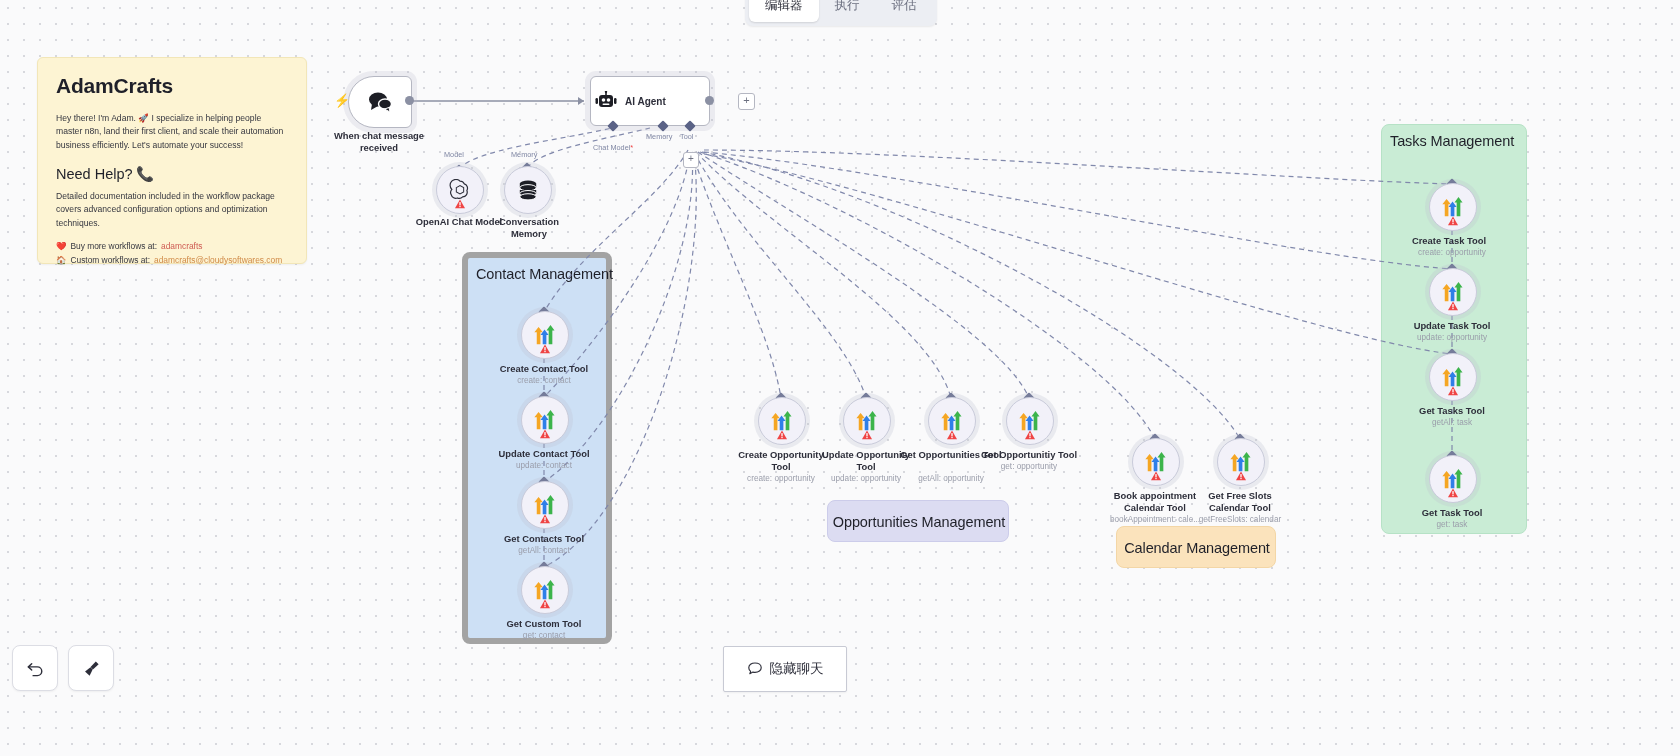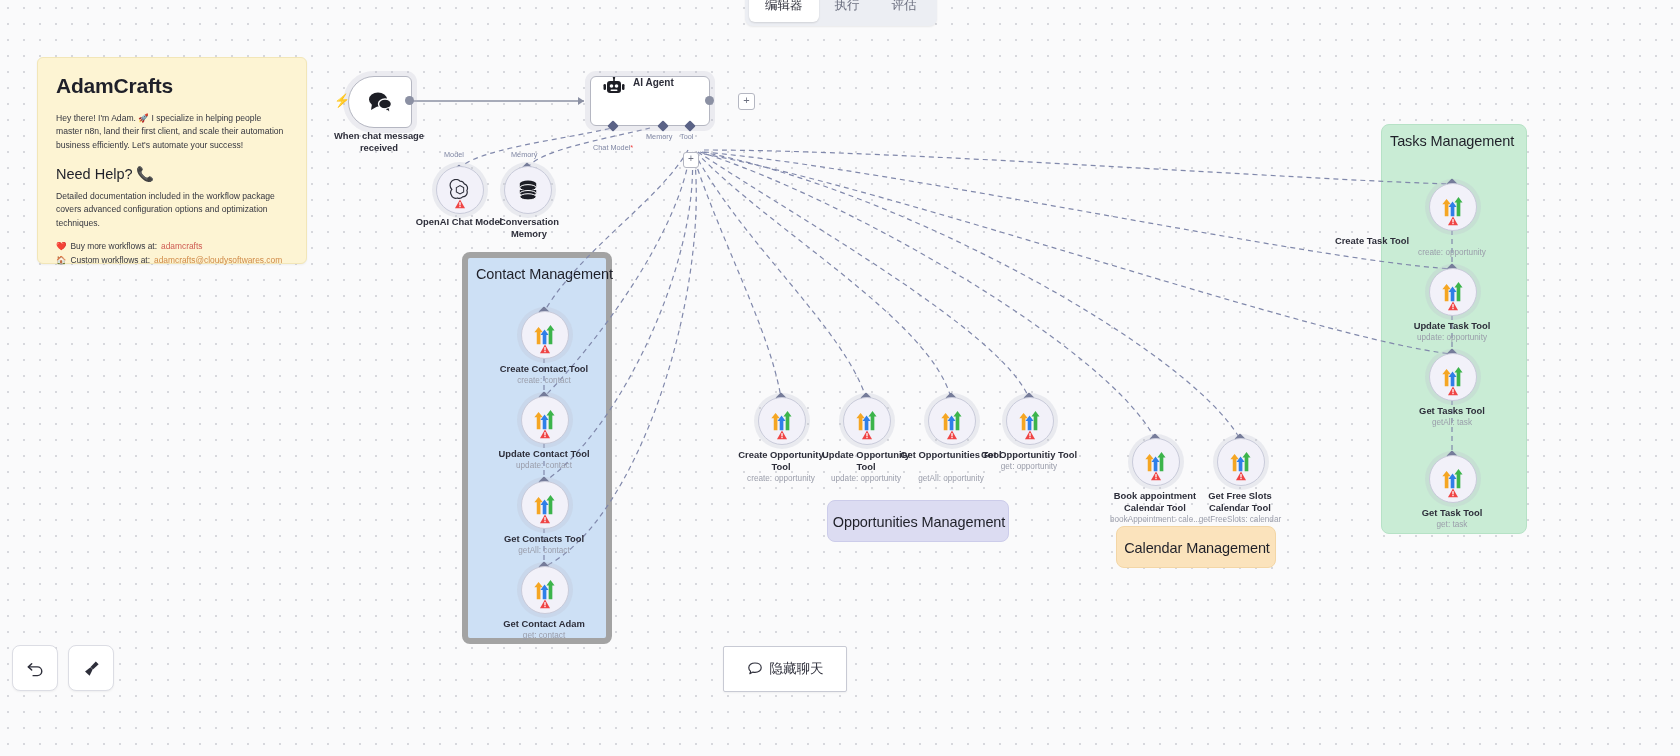--- a/index.html
+++ b/index.html
@@ -64,21 +64,21 @@
   .trigger .bolt{position:absolute;left:-15px;top:16px;font-size:13px;color:#ff6d5a;}
   .node-label{
     position:absolute;text-align:center;font-size:9.4px;font-weight:700;color:#2d2e3a;line-height:1.25;
   }
   .node-sub{position:absolute;text-align:center;font-size:8.2px;color:#9a9daa;line-height:1.25;}
 
   
   .agent{
     position:absolute;left:590px;top:76px;width:120px;height:50px;
     background:#fff;border:1.5px solid #b5b7c2;border-radius:6px;
-    display:flex;align-items:flex-start;gap:8px;padding-left:12px;box-sizing:border-box;
+    display:flex;align-items:center;gap:8px;padding-left:4px;box-sizing:border-box;
     box-shadow:0 0 0 5px rgba(180,184,200,.22);
   }
   .agent .atitle{font-size:10px;font-weight:600;color:#2d2e3a;}
   .plus-chip{
     position:absolute;left:738px;top:93px;width:15px;height:15px;border:1px solid #b5b7c2;
     border-radius:3px;background:#fff;color:#6c7080;font-size:11px;line-height:13px;text-align:center;
   }
   .port{position:absolute;width:8px;height:8px;background:#5a6286;transform:rotate(45deg);border-radius:1px;}
   .port-label{position:absolute;font-size:7.3px;color:#7f86a3;white-space:nowrap;}
   .req-dot{color:#ef4444;}
@@ -311,21 +311,21 @@
   <path d="M4 22 V9 L1.4 9 L6 3.2 L10.6 9 L8 9 V22 Z" fill="#f5a623"></path>
   <path d="M10.5 22 V12 L8.1 12 L12.5 6 L16.9 12 L14.5 12 V22 Z" fill="#2f7fe8"></path>
   <path d="M17 22 V7 L14.6 7 L19 1.2 L23.4 7 L21 7 V22 Z" fill="#3cb44b"></path>
 </svg>
           <svg class="warn" width="11" height="10" viewBox="0 0 12 11">
   <path d="M6 0.5 L11.5 10.3 L0.5 10.3 Z" fill="#ef4444"></path>
   <rect x="5.3" y="3.4" width="1.4" height="3.6" fill="#fff"></rect>
   <rect x="5.3" y="7.6" width="1.4" height="1.4" fill="#fff"></rect>
 </svg>
       </div>
-      <div class="node-label" style="left:492px;top:618px;width:104px;">Get Contact Adam</div>
+      <div class="node-label" style="left:492px;top:618px;width:104px;">Get Custom Tool</div>
       <div class="node-sub" style="left:486px;top:631px;width:116px;">get: contact</div>
       </div>
       <div>
       <div class="port" style="left:777px;top:394px;"></div>
       <div class="cnode" style="left:758px;top:397px;">
         <svg class="ghl" width="24" height="22" viewBox="0 0 26 24">
   <path d="M4 22 V9 L1.4 9 L6 3.2 L10.6 9 L8 9 V22 Z" fill="#f5a623"></path>
   <path d="M10.5 22 V12 L8.1 12 L12.5 6 L16.9 12 L14.5 12 V22 Z" fill="#2f7fe8"></path>
   <path d="M17 22 V7 L14.6 7 L19 1.2 L23.4 7 L21 7 V22 Z" fill="#3cb44b"></path>
 </svg>
@@ -430,21 +430,21 @@
   <path d="M4 22 V9 L1.4 9 L6 3.2 L10.6 9 L8 9 V22 Z" fill="#f5a623"></path>
   <path d="M10.5 22 V12 L8.1 12 L12.5 6 L16.9 12 L14.5 12 V22 Z" fill="#2f7fe8"></path>
   <path d="M17 22 V7 L14.6 7 L19 1.2 L23.4 7 L21 7 V22 Z" fill="#3cb44b"></path>
 </svg>
           <svg class="warn" width="11" height="10" viewBox="0 0 12 11">
   <path d="M6 0.5 L11.5 10.3 L0.5 10.3 Z" fill="#ef4444"></path>
   <rect x="5.3" y="3.4" width="1.4" height="3.6" fill="#fff"></rect>
   <rect x="5.3" y="7.6" width="1.4" height="1.4" fill="#fff"></rect>
 </svg>
       </div>
-      <div class="node-label" style="left:1320px;top:235px;width:104px;text-align:center;">Create Task Tool</div>
+      <div class="node-label" style="left:1397px;top:235px;width:104px;text-align:center;">Create Task Tool</div>
       <div class="node-sub" style="left:1394px;top:248px;width:116px;">create: opportunity</div>
       </div>
       <div>
       <div class="port" style="left:1448px;top:265px;"></div>
       <div class="cnode" style="left:1429px;top:268px;">
         <svg class="ghl" width="24" height="22" viewBox="0 0 26 24">
   <path d="M4 22 V9 L1.4 9 L6 3.2 L10.6 9 L8 9 V22 Z" fill="#f5a623"></path>
   <path d="M10.5 22 V12 L8.1 12 L12.5 6 L16.9 12 L14.5 12 V22 Z" fill="#2f7fe8"></path>
   <path d="M17 22 V7 L14.6 7 L19 1.2 L23.4 7 L21 7 V22 Z" fill="#3cb44b"></path>
 </svg>

